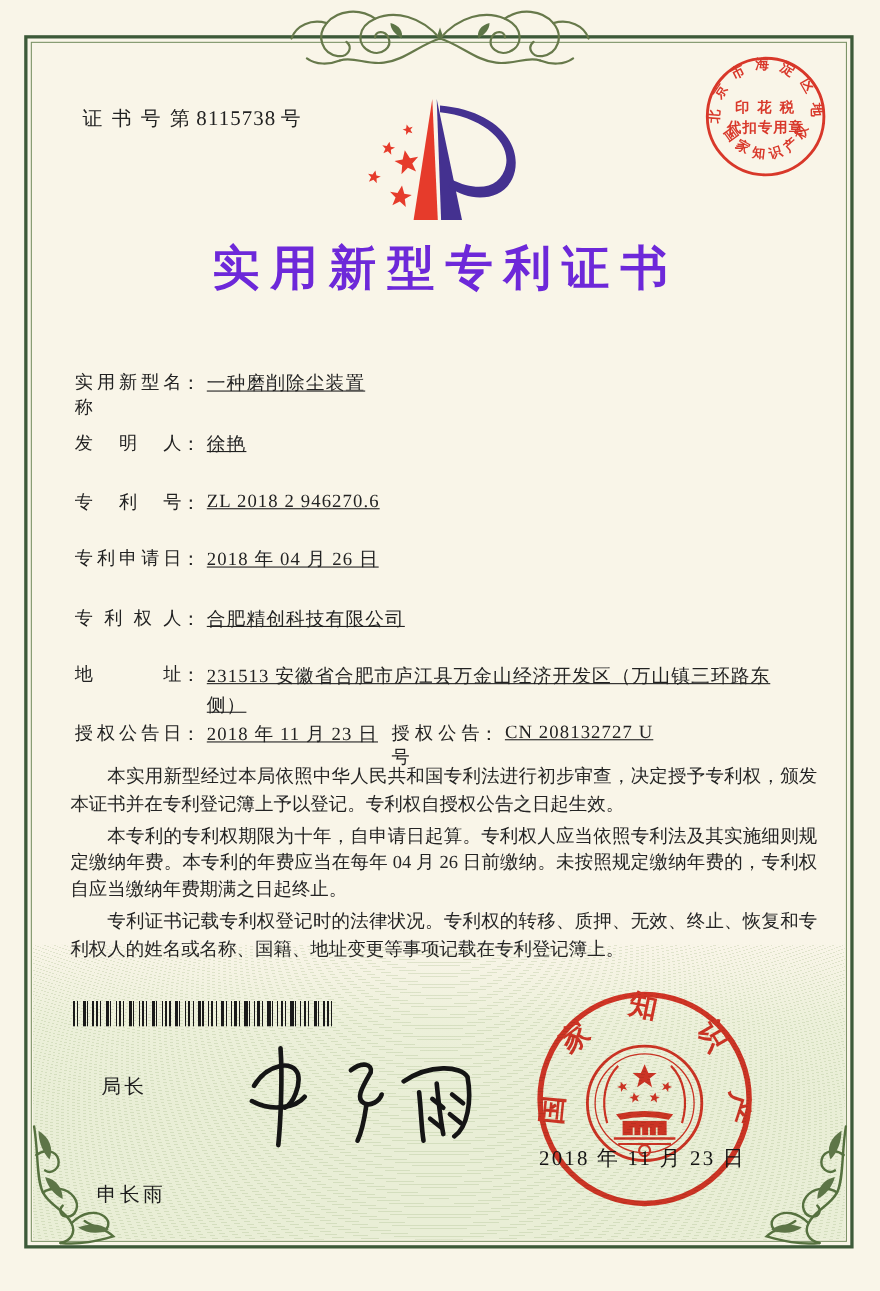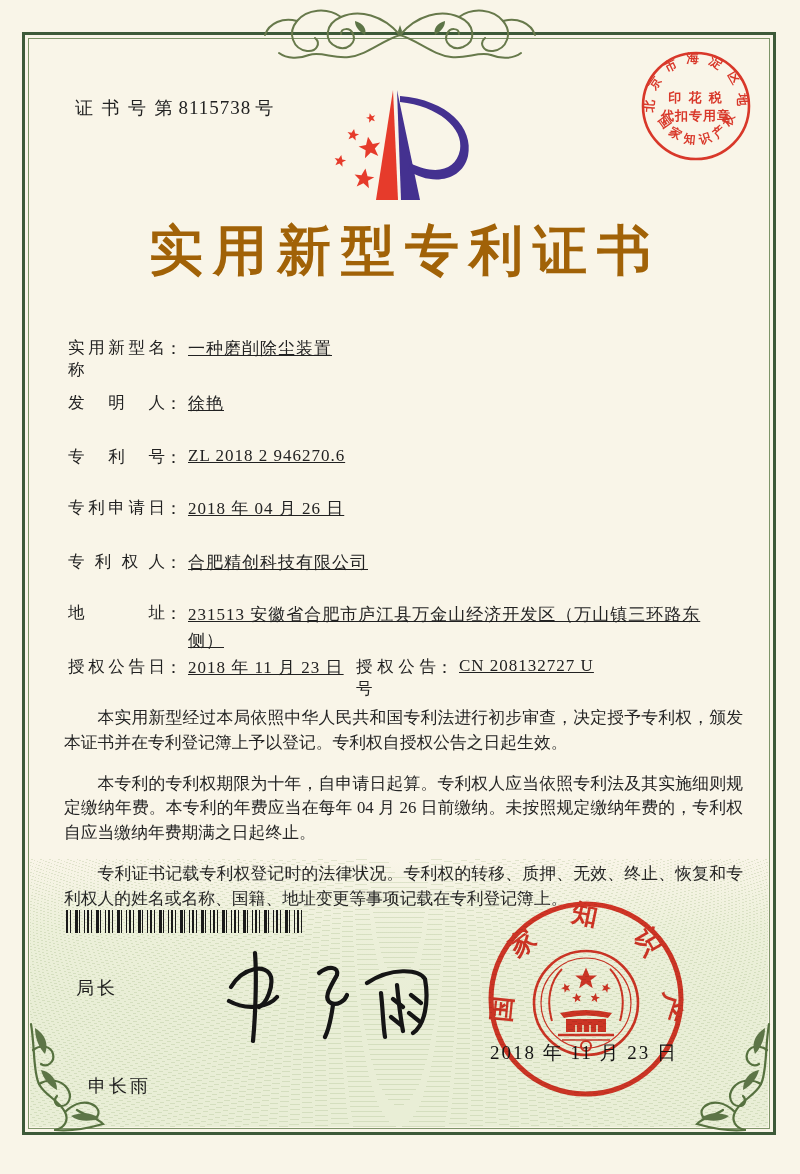--- a/index.html
+++ b/index.html
@@ -26,50 +26,50 @@
         rgba(128,158,94,0.20) 0 1px, rgba(0,0,0,0) 1px 6px),
       linear-gradient(180deg, rgba(234,239,215,0) 0px, rgba(234,239,215,0.85) 70px, #e9eed6 140px);
   }
   .txt{position:absolute;white-space:nowrap;}
   .cert-no{
     left:75px;top:96px;font-size:18px;letter-spacing:2px;color:#222;
   }
   .cert-no .num{font-size:19px;letter-spacing:1px;margin:0 4px;}
   .title{
     left:0;right:0;top:215px;text-align:center;
-    font-size:54px;font-weight:bold;letter-spacing:10px;color:#a16207;
+    font-size:43px;font-weight:bold;letter-spacing:10px;color:#6d28d9;
     text-indent:10px;
   }
   .logo{position:absolute;left:318px;top:84px;}
   .tax-stamp{position:absolute;left:640px;top:50px;mix-blend-mode:multiply;opacity:.95;}
   .field-row{position:absolute;left:68px;font-size:17px;color:#222;}
   .flabel{
     display:inline-block;width:97px;font-size:16.5px;
     text-align:justify;text-align-last:justify;vertical-align:top;
   }
   .flabel.short{width:80px;}
   .colon{display:inline-block;vertical-align:top;margin-right:6px;}
   .fvalue{display:inline-block;vertical-align:top;letter-spacing:1px;text-decoration:underline;}
   .fvalue.wrap{white-space:normal;width:525px;line-height:26px;}
   .body-text{
     position:absolute;left:64px;top:690px;width:679px;
     font-size:16.8px;line-height:24.8px;color:#242424;text-align:justify;
   }
-  .body-text p{margin:16px 0 4px 0;text-indent:2em;}
+  .body-text p{margin:4px 0 4px 0;text-indent:2em;}
   .barcode{
     position:absolute;left:66px;top:910px;width:236px;height:23px;
     background:
       repeating-linear-gradient(90deg,
         #1a1a1a 0 2px, rgba(0,0,0,0) 2px 4px,
         #1a1a1a 4px 5px, rgba(0,0,0,0) 5px 9px,
         #1a1a1a 9px 12px, rgba(0,0,0,0) 12px 13px,
         #1a1a1a 13px 14px, rgba(0,0,0,0) 14px 18px,
         #1a1a1a 18px 19px, rgba(0,0,0,0) 19px 21px);
   }
-  .bureau-title{left:76px;top:976px;font-size:18px;letter-spacing:3px;color:#1d1d1d;}
+  .bureau-title{left:92px;top:976px;font-size:18px;letter-spacing:3px;color:#1d1d1d;}
   .bureau-name{left:88px;top:1074px;font-size:18px;letter-spacing:3px;color:#1d1d1d;}
   .signature{position:absolute;left:215px;top:945px;}
   .seal{position:absolute;left:486px;top:899px;mix-blend-mode:multiply;opacity:.96;}
   .seal-date{
     left:490px;top:1040px;font-size:19px;letter-spacing:2px;color:#141414;z-index:5;
   }
   .footer{
     left:0;right:0;top:1092px;text-align:center;font-size:15px;
     letter-spacing:2px;color:#333;
   }

